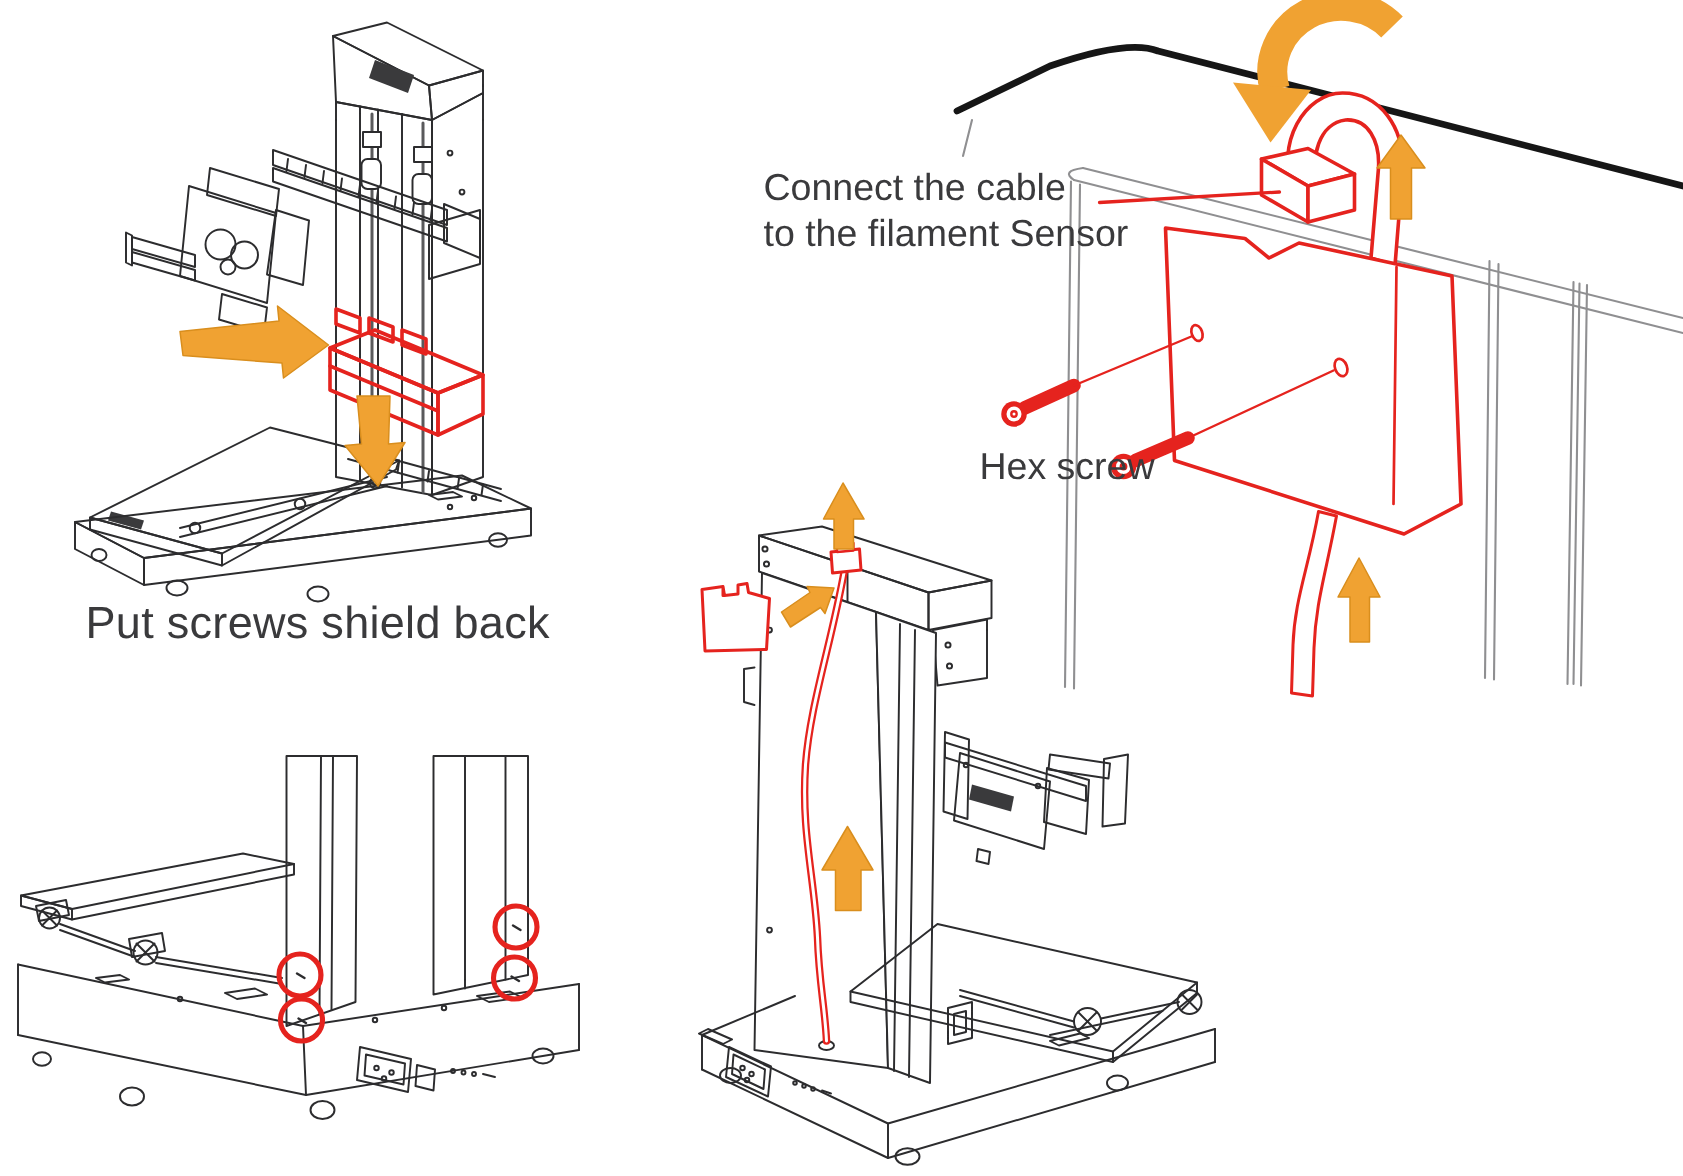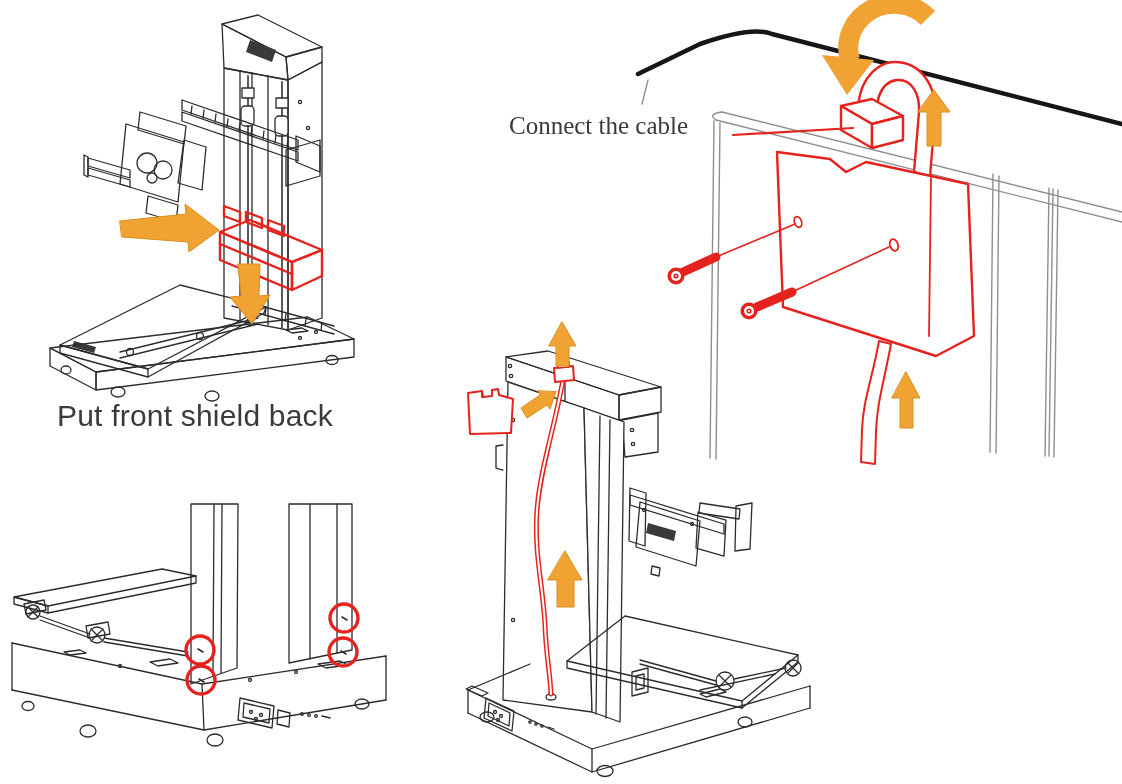--- a/index.html
+++ b/index.html
@@ -1,21 +1,21 @@
 <!DOCTYPE html>
 <html><head>
 <meta charset="utf-8">
 <style>
   html,body{margin:0;padding:0;background:#fff;}
   .canvas{position:relative;width:1122px;height:784px;background:#ffffff;
           font-family:"Liberation Sans",sans-serif;overflow:hidden;}
   .canvas svg{position:absolute;left:0;top:0;}
   .caption{position:absolute;color:#3a3a3c;white-space:nowrap;}
   .cap-large{font-size:30px;letter-spacing:.2px;}
-  .ann{font-size:25px;line-height:31px;font-family:Liberation Serif, serif;}
+  .ann{font-size:25px;line-height:31px;}
 </style>
 </head>
 <body>
 
 <div class="canvas">
 
 <svg width="1122" height="784" viewBox="0 0 1122 784" stroke-linejoin="round" stroke-linecap="round">
 
   <g stroke="#2c2c2e" fill="none" stroke-width="1.3">
 
@@ -283,23 +283,25 @@
       <g>
         <path d="M928,18 A46,44 0 0 0 850,60" stroke="#f0a232" stroke-width="20" fill="none" stroke-linecap="butt"></path>
         <polygon points="822,55 874,60 847,95" fill="#f0a232" stroke="none"></polygon>
       </g>
       <polygon points="934,90 950,112 941,112 941,146 927,146 927,112 918,112" fill="#f0a232" stroke="#d98e1d" stroke-width="1"></polygon>
       <polygon points="906,372 920,398 913,398 913,428 900,428 900,398 892,398" fill="#f0a232" stroke="#d98e1d" stroke-width="1"></polygon>
     </g>
   </g>
 </svg>
 
-<div class="caption cap-large" style="left:57px;top:399px">Put front shield back</div>
+<div class="caption cap-large" style="left:57px;top:399px">Put screws shield back</div>
 
 
 <div class="caption ann" style="left:509px;top:110px">
   <div>Connect the cable</div>
+  <div>to the filament Sensor</div>
 </div>
 
 <div class="caption ann" style="left:653px;top:296px">
+  <div>Hex screw</div>
 </div>
 
 </div>
 
 </body></html>

